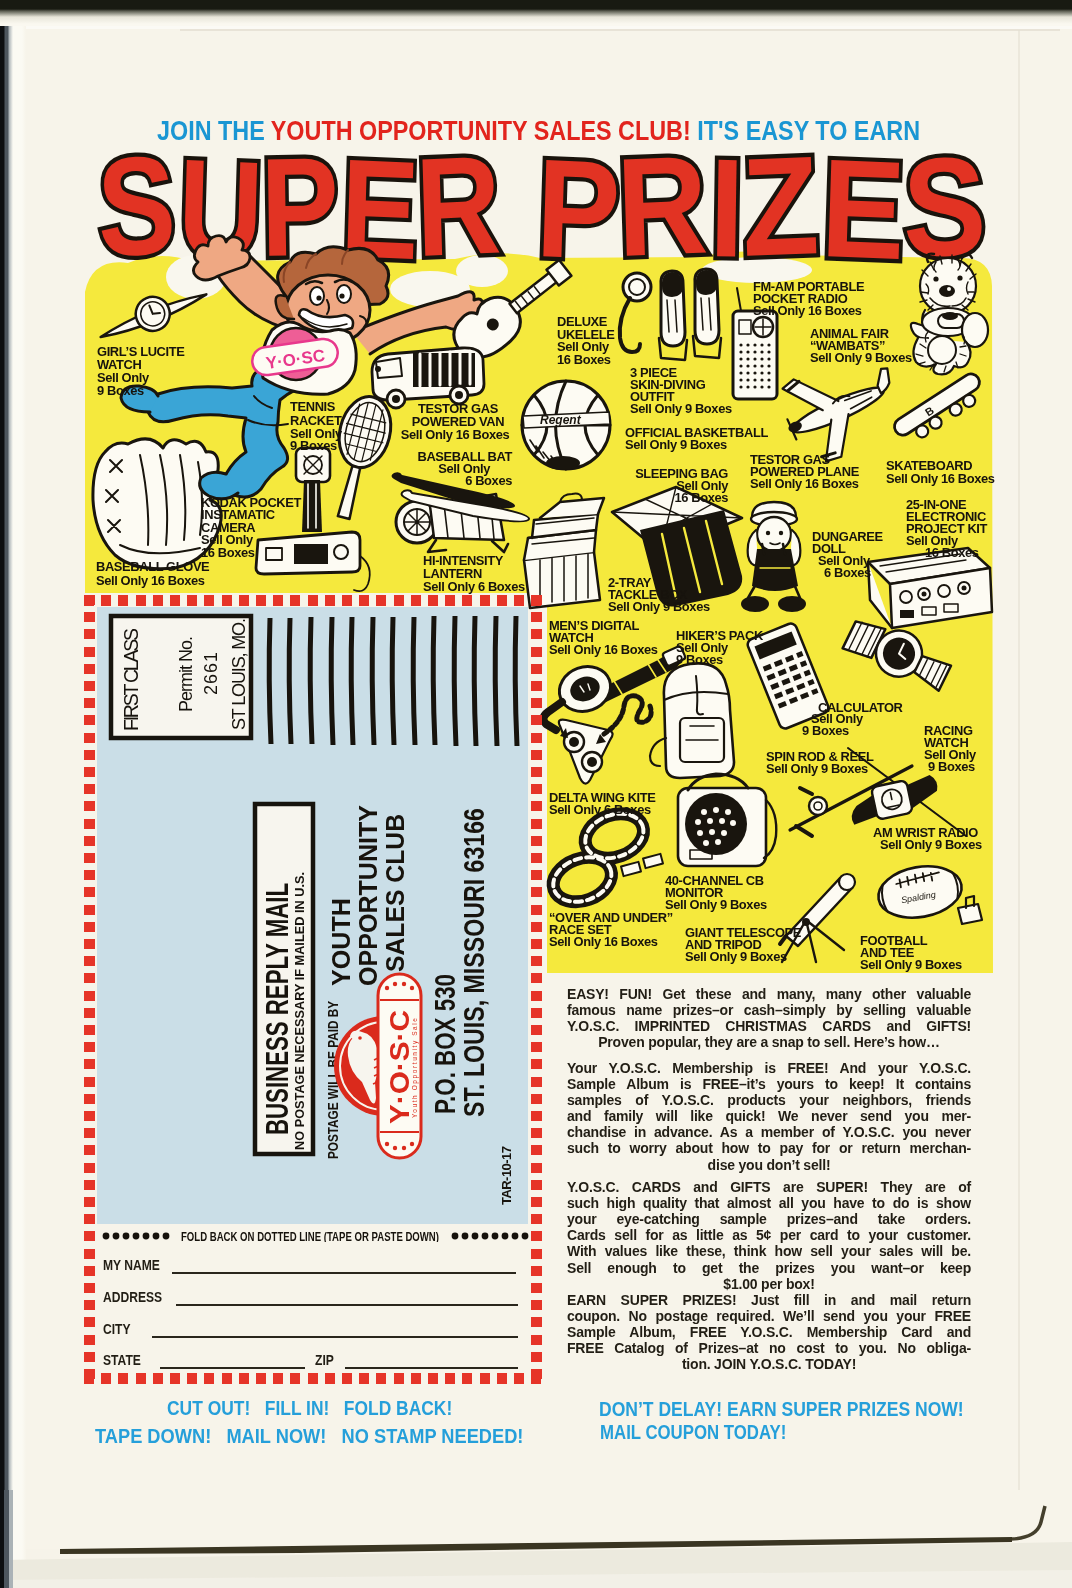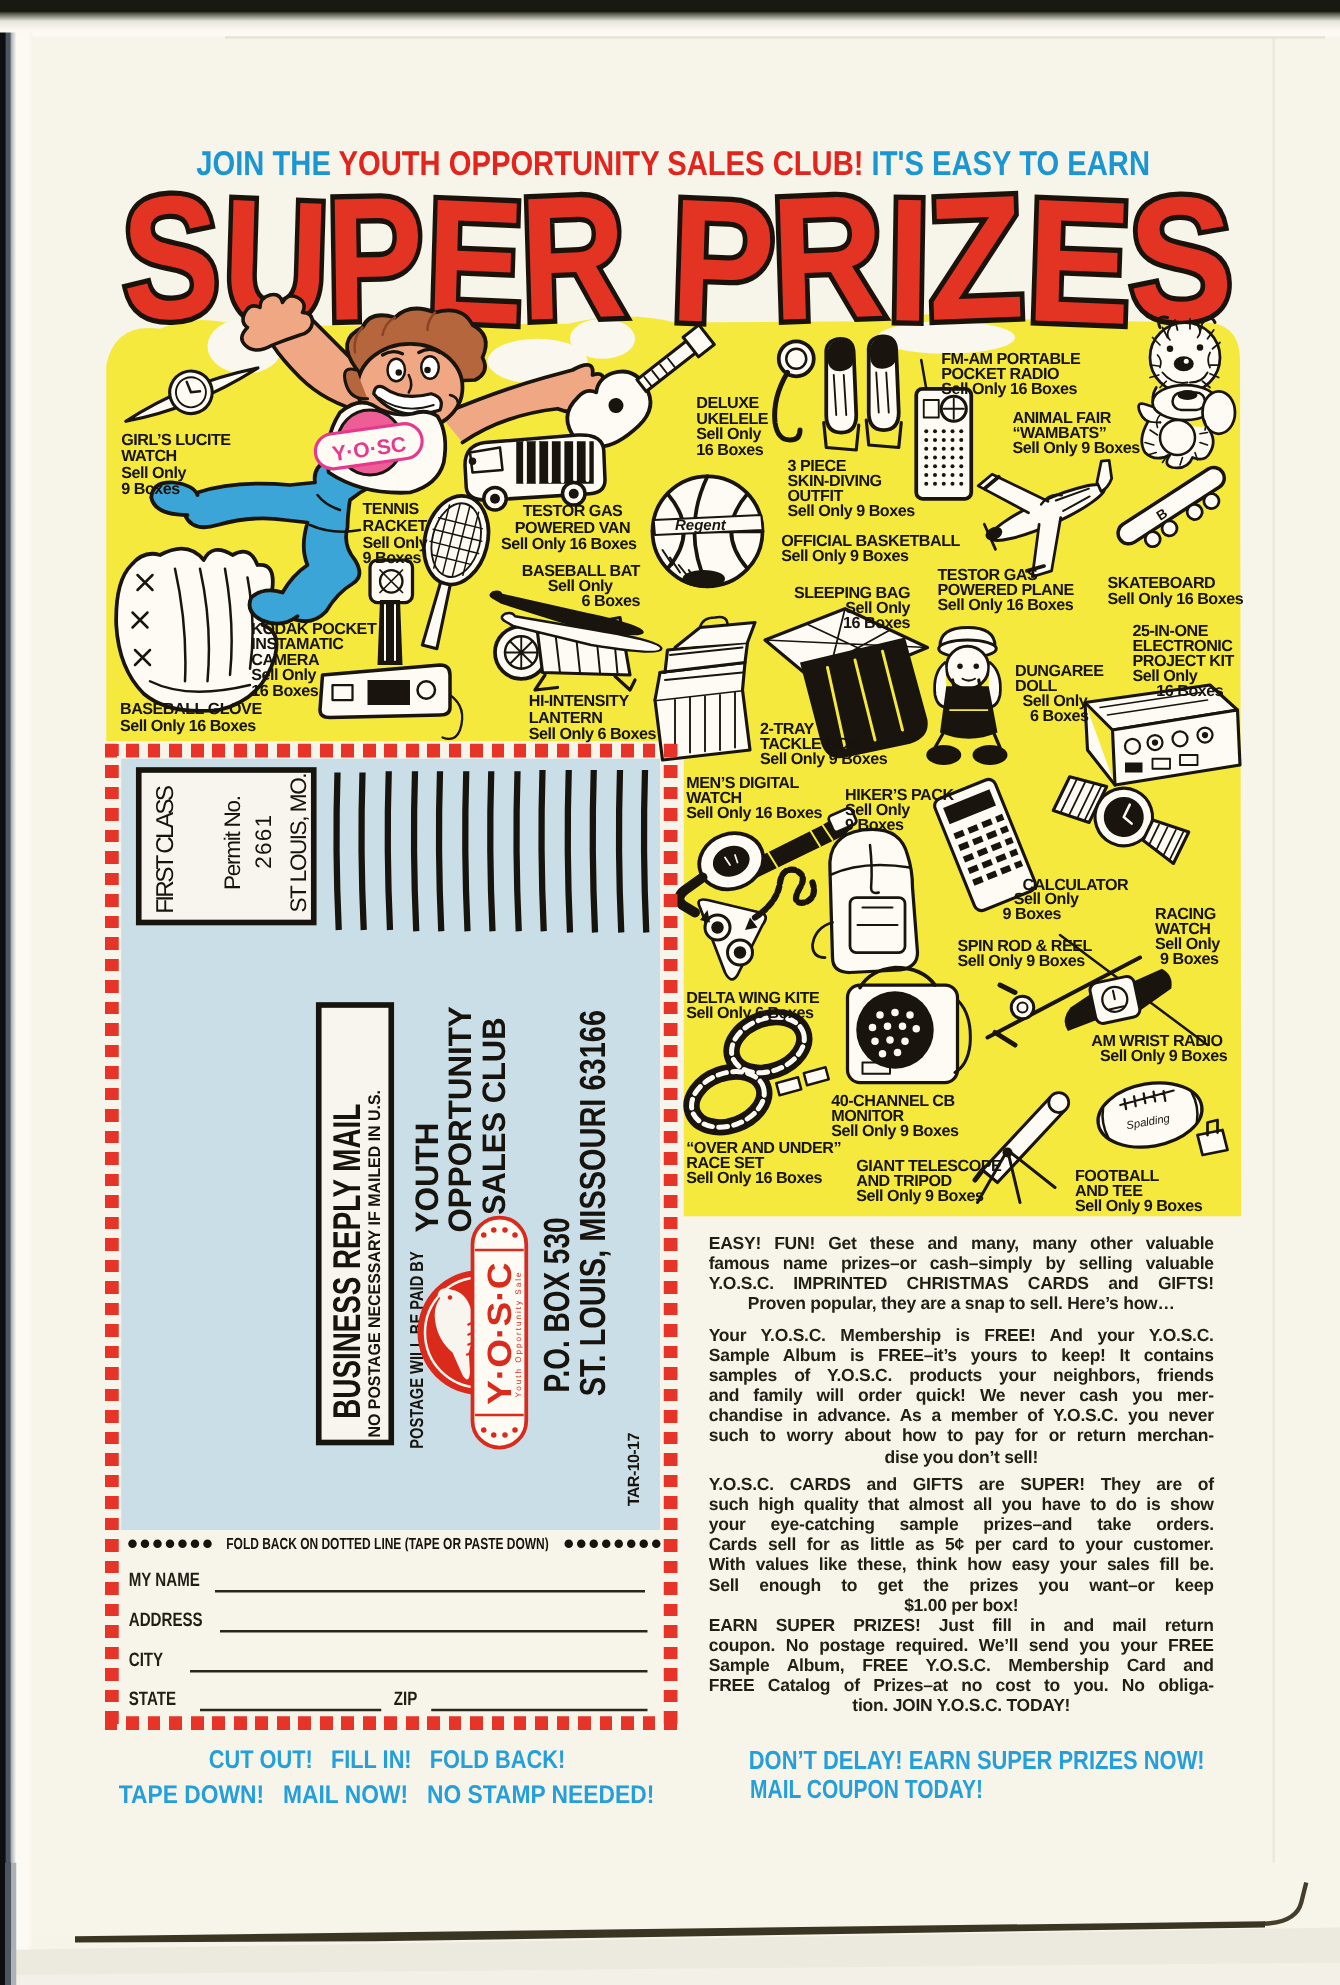--- a/index.html
+++ b/index.html
@@ -642,31 +642,31 @@
 <div style="margin-bottom:9px;">
       <div class="jl">EASY! FUN! Get these and many, many other valuable</div>
       <div class="jl">famous name prizes–or cash–simply by selling valuable</div>
       <div class="jl">Y.O.S.C. IMPRINTED CHRISTMAS CARDS and GIFTS!</div>
       <div class="jll">Proven popular, they are a snap to sell. Here’s how…</div>
     </div>
     <div style="margin-bottom:6px;">
       <div class="jl">Your Y.O.S.C. Membership is FREE! And your Y.O.S.C.</div>
       <div class="jl">Sample Album is FREE–it’s yours to keep! It contains</div>
       <div class="jl">samples of Y.O.S.C. products your neighbors, friends</div>
-      <div class="jl">and family will order quick! We never cash you mer-</div>
+      <div class="jl">and family will like quick! We never send you mer-</div>
       <div class="jl">chandise in advance. As a member of Y.O.S.C. you never</div>
       <div class="jl">such to worry about how to pay for or return merchan-</div>
       <div class="jll">dise you don’t sell!</div>
     </div>
     <div style="">
       <div class="jl">Y.O.S.C. CARDS and GIFTS are SUPER! They are of</div>
       <div class="jl">such high quality that almost all you have to do is show</div>
       <div class="jl">your eye-catching sample prizes–and take orders.</div>
       <div class="jl">Cards sell for as little as 5¢ per card to your customer.</div>
-      <div class="jl">With values like these, think how easy your sales fill be.</div>
+      <div class="jl">With values like these, think how sell your sales will be.</div>
       <div class="jl">Sell enough to get the prizes you want–or keep</div>
       <div class="jll">$1.00 per box!</div>
     </div>
     <div style="margin-bottom:0px;">
       <div class="jl">EARN SUPER PRIZES! Just fill in and mail return</div>
       <div class="jl">coupon. No postage required. We’ll send you your FREE</div>
       <div class="jl">Sample Album, FREE Y.O.S.C. Membership Card and</div>
       <div class="jl">FREE Catalog of Prizes–at no cost to you. No obliga-</div>
       <div class="jll">tion. JOIN Y.O.S.C. TODAY!</div>
     </div>

